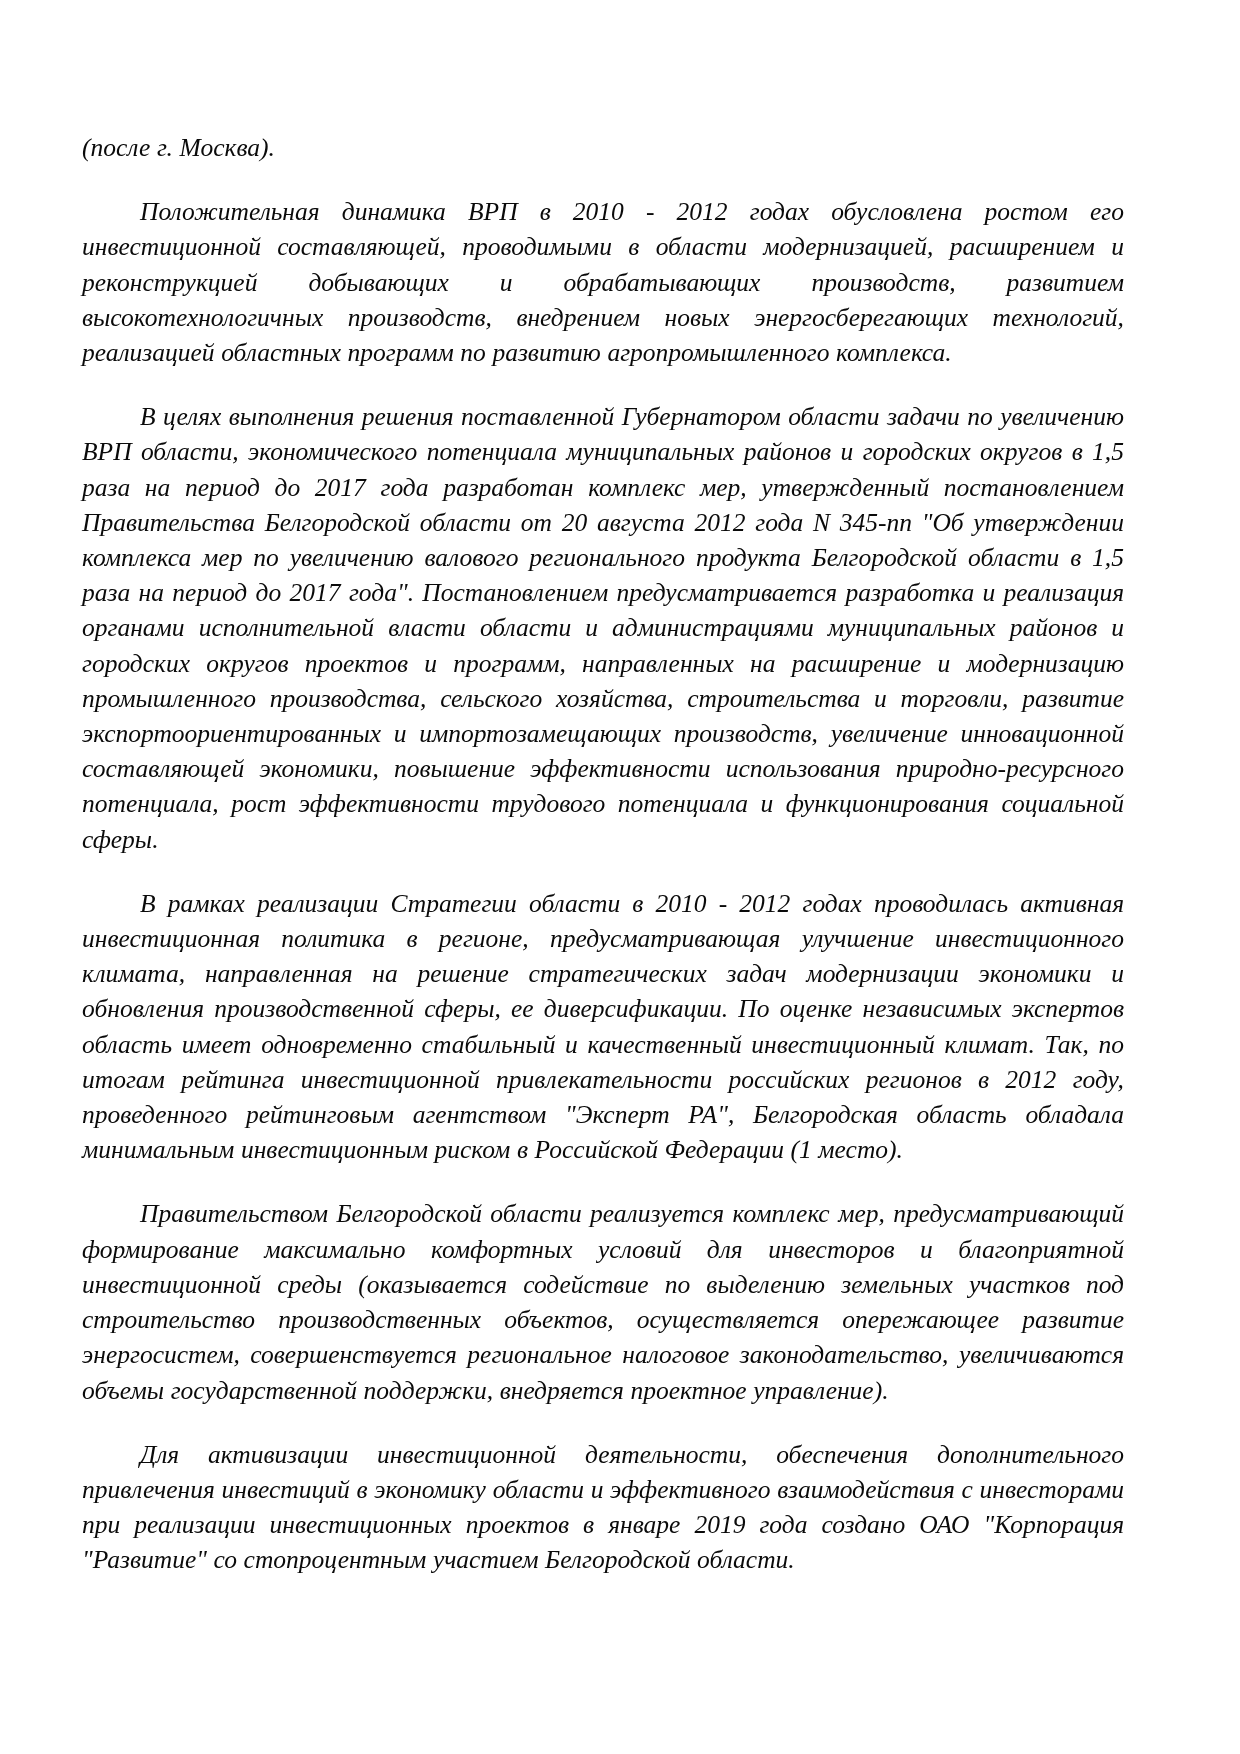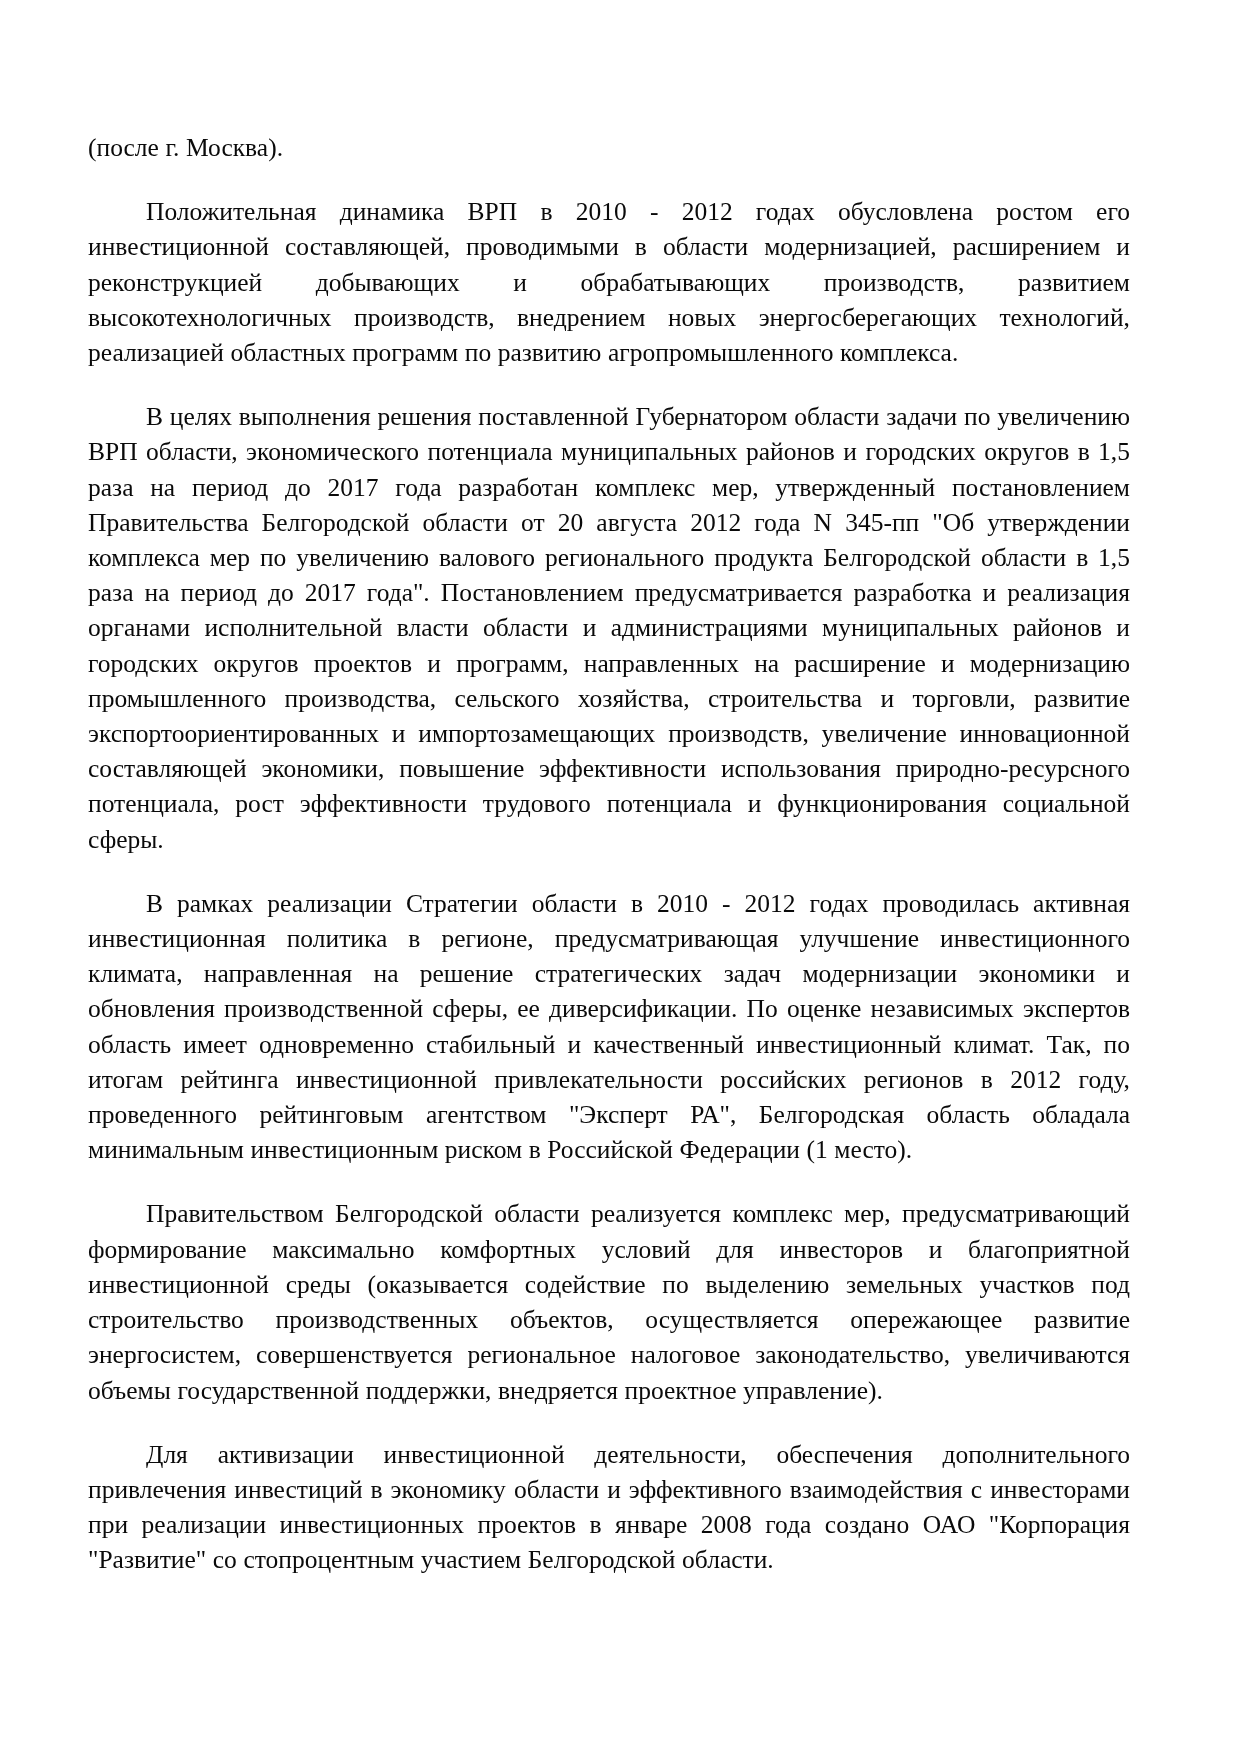--- a/index.html
+++ b/index.html
@@ -14,23 +14,24 @@
   .page {
     position: relative;
     width: 1240px;
     height: 1754px;
     background: #ffffff;
     box-sizing: border-box;
     overflow: hidden;
   }
   .content {
     position: absolute;
-    left: 88px;
+    left: 82px;
     top: 130px;
     width: 1042px;
+    font-style: italic;
   }
   .para {
     font-size: 25.5px;
     line-height: 35.2px;
     text-align: justify;
     text-justify: inter-word;
     margin: 0;
     hyphens: none;
     word-spacing: 0.2px;
   }
@@ -50,16 +51,16 @@
 
     <p class="para indent gap">Положительная динамика ВРП в 2010 - 2012 годах обусловлена ростом его инвестиционной составляющей, проводимыми в области модернизацией, расширением и реконструкцией добывающих и обрабатывающих производств, развитием высокотехнологичных производств, внедрением новых энергосберегающих технологий, реализацией областных программ по развитию агропромышленного комплекса.</p>
 
     <p class="para indent gap">В целях выполнения решения поставленной Губернатором области задачи по увеличению ВРП области, экономического потенциала муниципальных районов и городских округов в 1,5 раза на период до 2017 года разработан комплекс мер, утвержденный постановлением Правительства Белгородской области от 20 августа 2012 года N 345-пп "Об утверждении комплекса мер по увеличению валового регионального продукта Белгородской области в 1,5 раза на период до 2017 года". Постановлением предусматривается разработка и реализация органами исполнительной власти области и администрациями муниципальных районов и городских округов проектов и программ, направленных на расширение и модернизацию промышленного производства, сельского хозяйства, строительства и торговли, развитие экспортоориентированных и импортозамещающих производств, увеличение инновационной составляющей экономики, повышение эффективности использования природно-ресурсного потенциала, рост эффективности трудового потенциала и функционирования социальной сферы.</p>
 
     <p class="para indent gap">В рамках реализации Стратегии области в 2010 - 2012 годах проводилась активная инвестиционная политика в регионе, предусматривающая улучшение инвестиционного климата, направленная на решение стратегических задач модернизации экономики и обновления производственной сферы, ее диверсификации. По оценке независимых экспертов область имеет одновременно стабильный и качественный инвестиционный климат. Так, по итогам рейтинга инвестиционной привлекательности российских регионов в 2012 году, проведенного рейтинговым агентством "Эксперт РА", Белгородская область обладала минимальным инвестиционным риском в Российской Федерации (1 место).</p>
 
     <p class="para indent gap">Правительством Белгородской области реализуется комплекс мер, предусматривающий формирование максимально комфортных условий для инвесторов и благоприятной инвестиционной среды (оказывается содействие по выделению земельных участков под строительство производственных объектов, осуществляется опережающее развитие энергосистем, совершенствуется региональное налоговое законодательство, увеличиваются объемы государственной поддержки, внедряется проектное управление).</p>
 
 
-    <p class="para indent gap">Для активизации инвестиционной деятельности, обеспечения дополнительного привлечения инвестиций в экономику области и эффективного взаимодействия с инвесторами при реализации инвестиционных проектов в январе 2008 года создано ОАО "Корпорация "Развитие" со стопроцентным участием Белгородской области.</p>
+    <p class="para indent gap">Для активизации инвестиционной деятельности, обеспечения дополнительного привлечения инвестиций в экономику области и эффективного взаимодействия с инвесторами при реализации инвестиционных проектов в январе 2019 года создано ОАО "Корпорация "Развитие" со стопроцентным участием Белгородской области.</p>
 
   </div>
 </div>
 
 </body></html>

